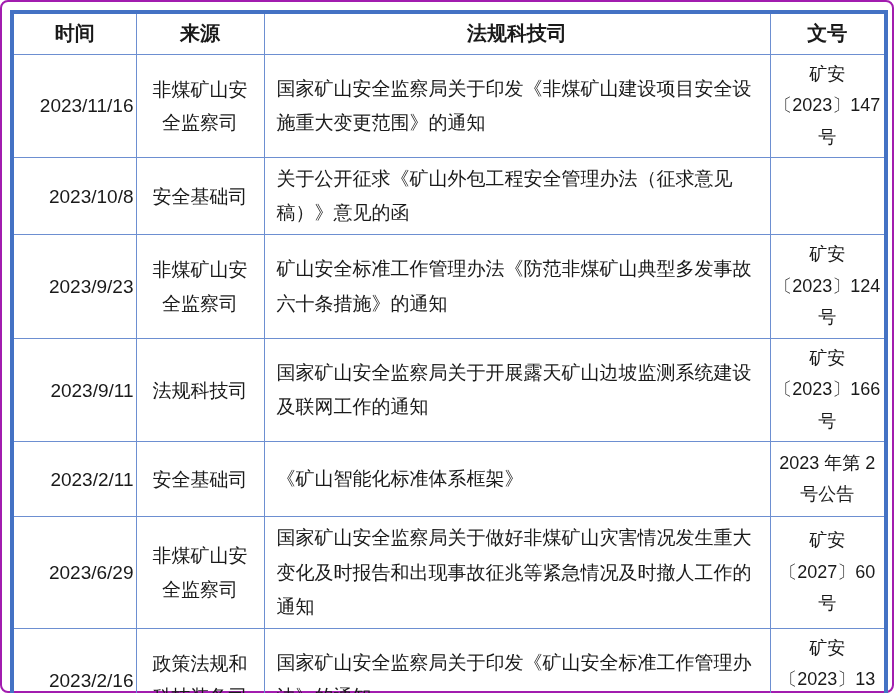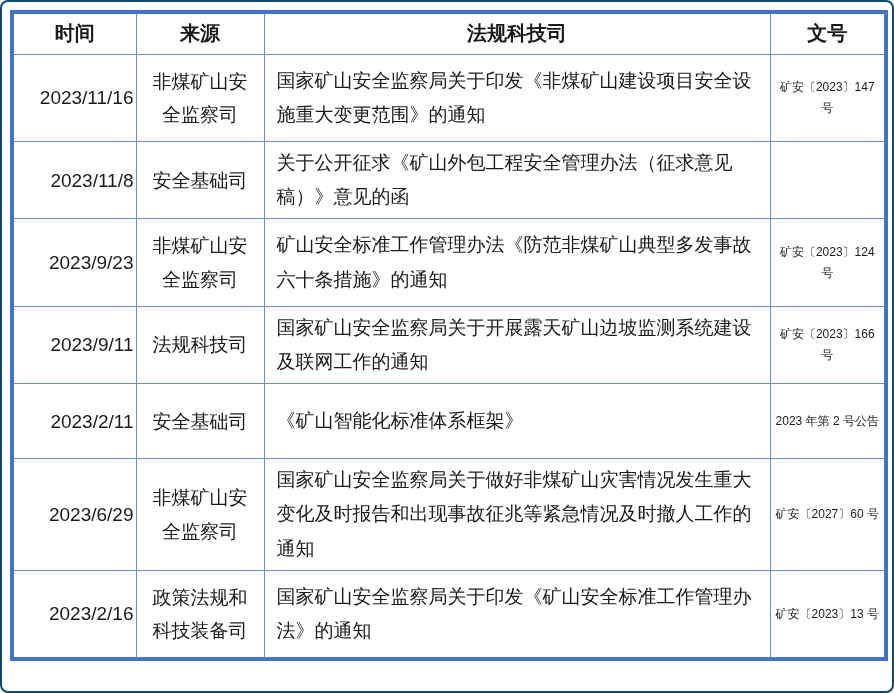--- a/index.html
+++ b/index.html
@@ -11,21 +11,21 @@
   html,body{margin:0;padding:0;background:var(--background);}
   body{
     width:894px;height:693px;overflow:hidden;
     font-family:"Liberation Sans","DejaVu Sans",sans-serif;
     color:var(--text);
   }
   .page{
     box-sizing:border-box;
     width:894px;height:693px;
     background:var(--background);
-    border:2px solid #0c4a6e;
+    border:2px solid #a21caf;
     border-radius:8px;
     padding:8px;
   }
   table.doc-table{
     border-collapse:collapse;
     table-layout:fixed;
     width:874px;
     border:4px solid var(--border-outer);
   }
   .doc-table th,.doc-table td{
@@ -43,21 +43,21 @@
     padding:2px 4px;
   }
   .doc-table td{
     font-size:19px;
     line-height:1.75;
     padding:4px 8px;
   }
   td.c-time{text-align:right;padding:4px 2px;}
   td.c-source{text-align:center;padding:10px 10px;}
   td.c-title{text-align:left;padding:4px 12px;line-height:1.8;}
-  td.c-number{text-align:center;font-size:12px;padding:4px 2px;}
+  td.c-number{text-align:center;font-size:18px;padding:4px 2px;}
   
   tbody tr:nth-child(1){height:75px;}
   tbody tr:nth-child(2){height:75px;}
   tbody tr:nth-child(3){height:80px;}
   tbody tr:nth-child(4){height:73px;}
   tbody tr:nth-child(5){height:75px;}
   tbody tr:nth-child(6){height:105px;}
   tbody tr:nth-child(7){height:77px;}
   tbody tr:nth-child(8){height:75px;}
 </style>
@@ -81,21 +81,21 @@
       </tr>
     </thead>
     <tbody>
       <tr>
         <td class="c-time">2023/11/16</td>
         <td class="c-source">非煤矿山安全监察司</td>
         <td class="c-title">国家矿山安全监察局关于印发《非煤矿山建设项目安全设施重大变更范围》的通知</td>
         <td class="c-number">矿安〔2023〕147 号</td>
       </tr>
       <tr>
-        <td class="c-time">2023/11/8</td>
+        <td class="c-time">2023/10/8</td>
         <td class="c-source">安全基础司</td>
         <td class="c-title">关于公开征求《矿山外包工程安全管理办法（征求意见稿）》意见的函</td>
         <td class="c-number"></td>
       </tr>
       <tr>
         <td class="c-time">2023/9/23</td>
         <td class="c-source">非煤矿山安全监察司</td>
         <td class="c-title">矿山安全标准工作管理办法《防范非煤矿山典型多发事故六十条措施》的通知</td>
         <td class="c-number">矿安〔2023〕124 号</td>
       </tr>

